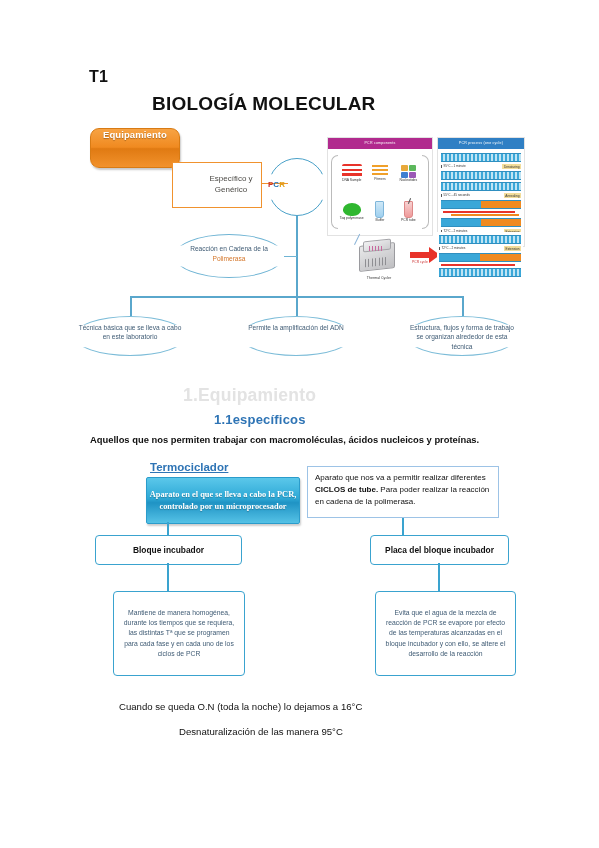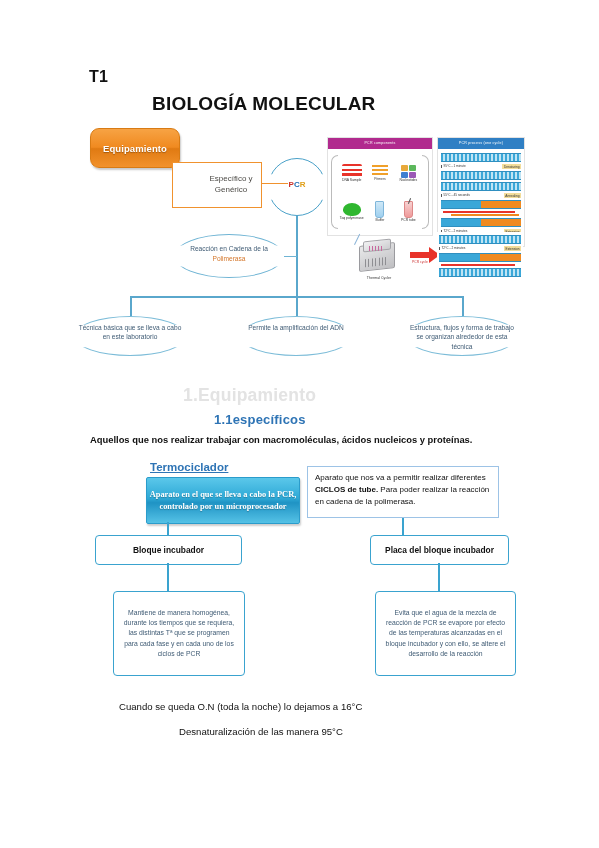--- a/index.html
+++ b/index.html
@@ -22,21 +22,21 @@
 
   
   .mindmap{position:absolute;left:90px;top:126px;width:440px;height:240px;}
 
   .mm-root{
     position:absolute;left:0px;top:2px;width:88px;height:38px;
     border-radius:9px;
     background:linear-gradient(180deg,#f7a344 0%,#f08a20 48%,#e07a12 52%,#f2922c 100%);
     border:1px solid #d87b14;
     box-shadow:1px 2px 2px rgba(0,0,0,.22);
-    display:flex;align-items:center;justify-content:center;
+    display:flex;align-items:flex-start;justify-content:center;
   }
   .mm-root span{
     color:#ffffff;font-size:9.5px;font-weight:bold;letter-spacing:.1px;
     text-shadow:0 1px 1px rgba(0,0,0,.3);
   }
 
   .mm-gen{
     position:absolute;left:82px;top:36px;width:88px;height:44px;
     border:1.4px solid #f0922e;background:#fff;
     display:flex;align-items:center;justify-content:center;text-align:center;
@@ -50,21 +50,21 @@
   
   .mm-pcr{
     position:absolute;left:178px;top:32px;width:58px;height:58px;
   }
   .mm-pcr .ring{
     position:absolute;inset:0;border-radius:50%;
     border:1.6px solid #49a0c8;
     clip-path:polygon(0 0,100% 0,100% 28%,0 28%,0 72%,100% 72%,100% 100%,0 100%);
   }
   .mm-pcr .lbl{
-    position:absolute;left:0;right:0;top:22px;text-align:center;
+    position:absolute;left:0;right:0;top:22px;text-align:left;
     font-size:8px;font-weight:bold;
   }
   .mm-pcr .lbl i{font-style:normal;}
   .c1{color:#c8322a;} .c2{color:#1f6fb4;} .c3{color:#e0a01a;}
 
   .mm-poli{
     position:absolute;left:84px;top:108px;width:110px;height:44px;
   }
   .mm-poli .ring{
     position:absolute;inset:0;border-radius:50%;
@@ -381,21 +381,21 @@
       <span class="st">72°C - 2 minutes</span>
       <span class="bg">Extension</span>
     </div>
     <div class="ladder half"></div>
     <div class="redbar"></div>
     <div class="ladder"></div>
   </div>
 
   <div class="h-equip">1.Equipamiento</div>
   <div class="h-espec">1.1específicos</div>
-  <div class="intro">Aquellos que nos realizar trabajar con macromoléculas, ácidos nucleicos y proteínas.</div>
+  <div class="intro">Aquellos que nos permiten trabajar con macromoléculas, ácidos nucleicos y proteínas.</div>
 
   <div class="termo-h">Termociclador</div>
 
   <div class="termo-call">
     <span>Aparato en el que se lleva a cabo la PCR, controlado por un microprocesador</span>
   </div>
 
   <div class="right-note">
     <p><span>Aparato que nos va a permitir realizar diferentes </span><b>CICLOS de tube.</b><span> Para poder realizar la reacción en cadena de la polimerasa.</span></p>
   </div>

